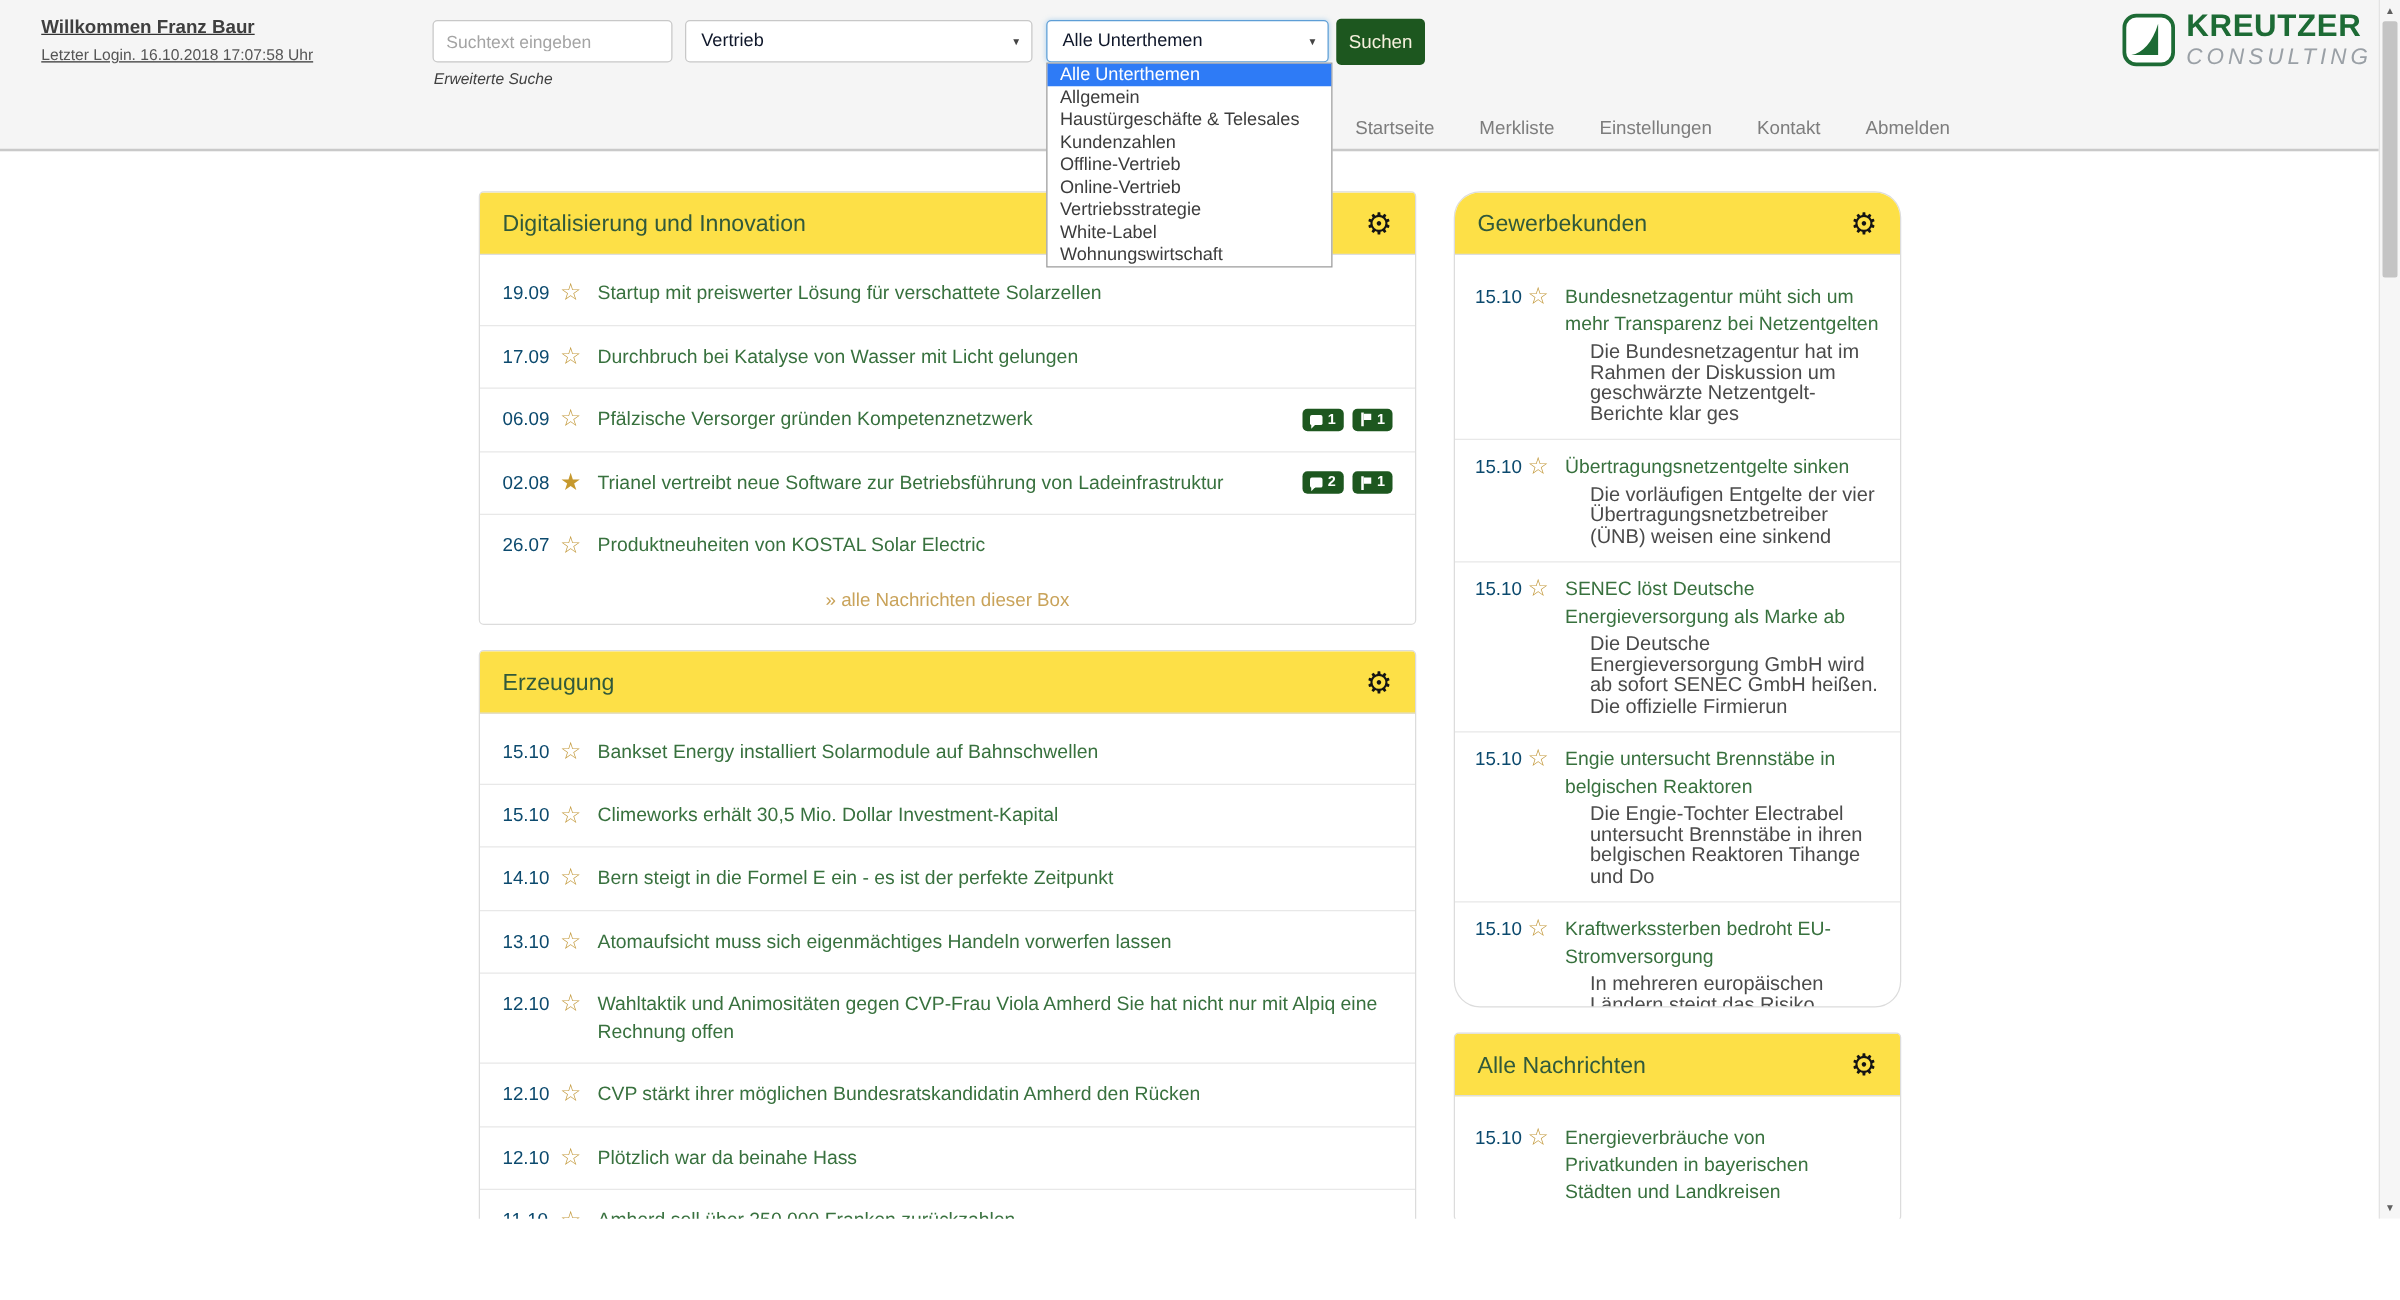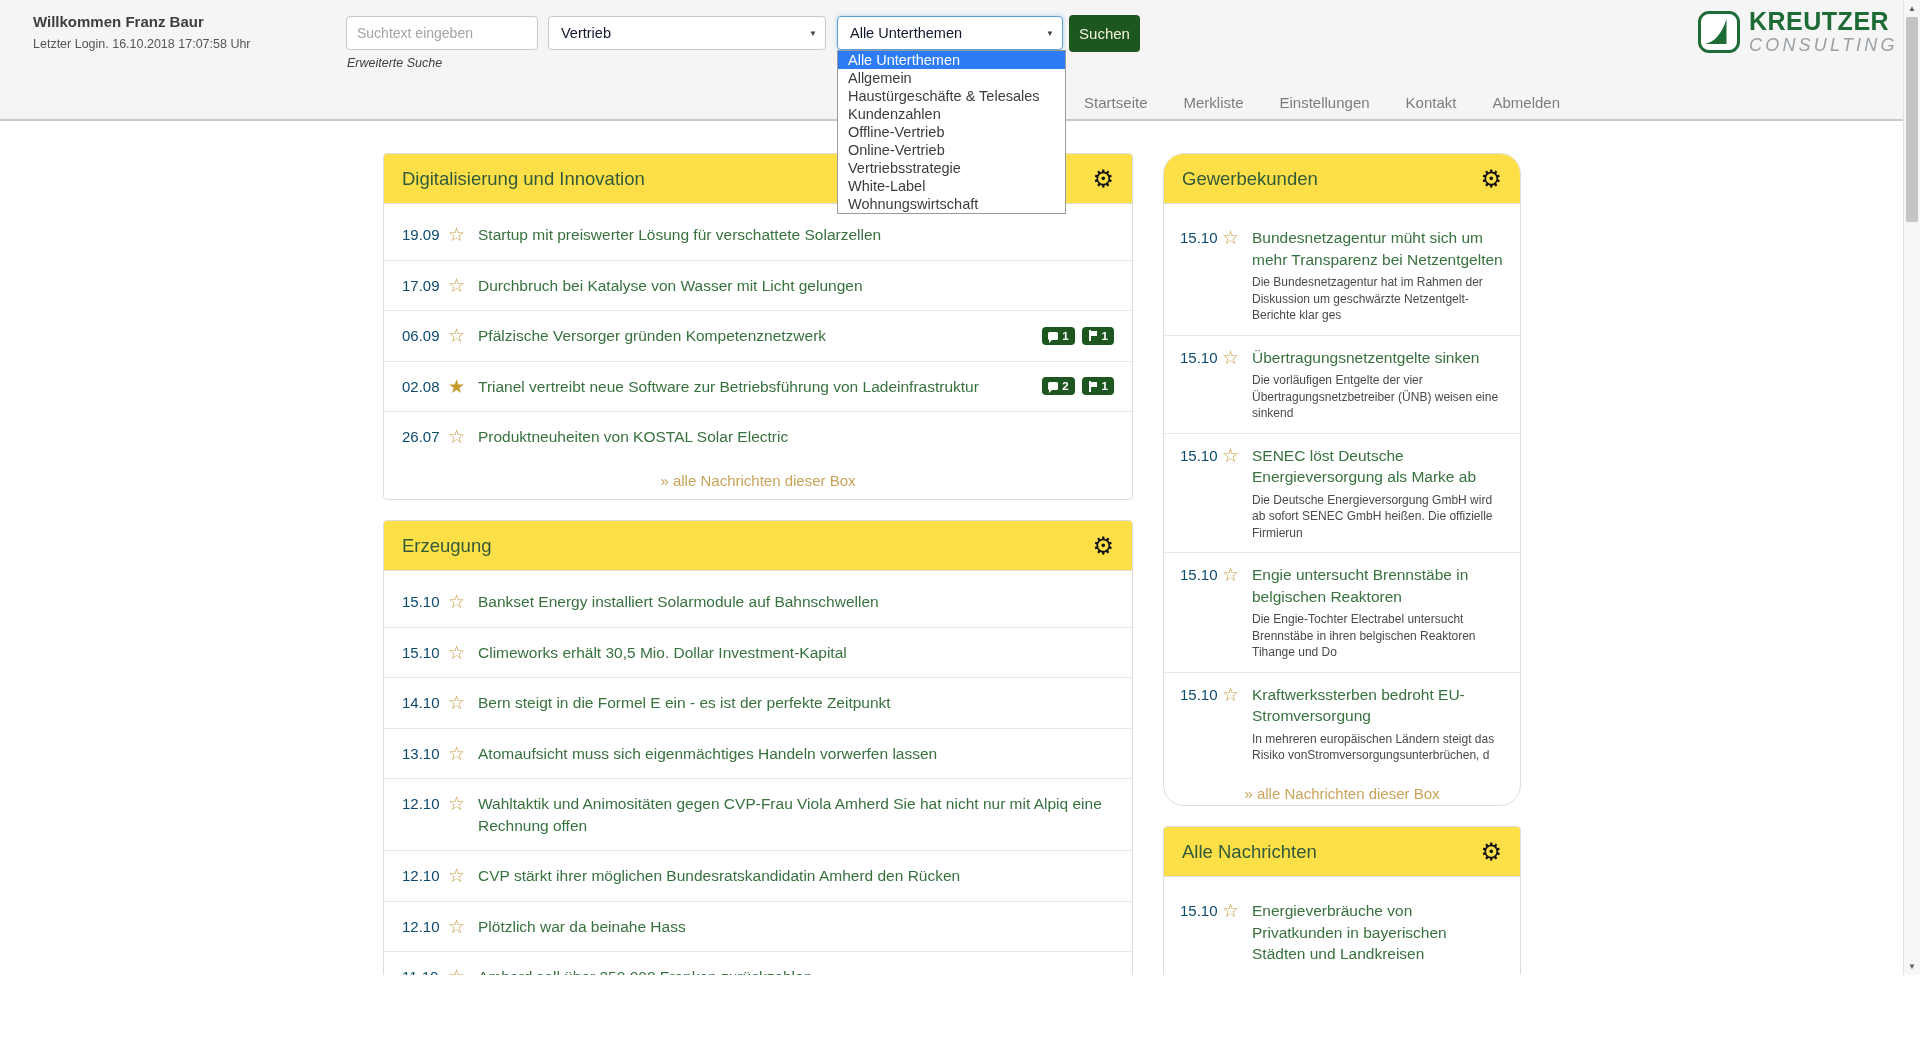--- a/index.html
+++ b/index.html
@@ -11,21 +11,21 @@
     overflow: hidden;
     color: #333;
   }
   .viewport { position: absolute; left: 0; top: 0; width: 1920px; height: 975px; overflow: hidden; background: #fff; }
 
   
   .topbar {
     position: absolute; left: 0; top: 0; width: 1920px; height: 121px;
     background: #f5f5f5; border-bottom: 2px solid #c9c9c9;
   }
-  .welcome { position: absolute; left: 33px; top: 13px; }
+  .welcome { position: absolute; left: 33px; top: 13px; text-decoration: underline; }
   .welcome-title { font-size: 15px; font-weight: bold; color: #3f3f3f; }
   .last-login { font-size: 12.5px; color: #555; margin-top: 7px; }
 
   .search-input {
     position: absolute; left: 346px; top: 16px; width: 192px; height: 34px;
     border: 1px solid #c8c8c8; border-radius: 4px; background: #fff;
     font-family: "Liberation Sans", sans-serif; font-size: 14px; color: #333; padding: 0 10px; outline: none;
   }
   .search-input::placeholder { color: #a4a4a4; }
 
@@ -76,21 +76,21 @@
   .gear-button { background: none; border: none; font-size: 24px; line-height: 1; color: #141414; cursor: pointer; font-family: "DejaVu Sans", sans-serif; padding: 0; }
 
   .box-list { padding-top: 6px; }
   .news-row { display: flex; align-items: flex-start; padding: 14px 18px; }
   .news-row + .news-row { border-top: 1px solid #e8e8e8; }
   .news-date { width: 46px; flex: 0 0 46px; font-size: 15px; color: #0c4a6e; line-height: 21px; }
   .star { width: 30px; flex: 0 0 30px; font-size: 19px; line-height: 20px; color: #c49b3f; cursor: pointer; font-family: "DejaVu Sans", sans-serif; }
   .star.filled { color: #c6992e; }
   .news-content { flex: 1 1 auto; min-width: 0; }
   .news-title { font-size: 15.5px; color: #38713e; text-decoration: none; line-height: 21.5px; cursor: pointer; display: inline; }
-  .news-snippet { font-size: 12px; color: #4a4a4a; line-height: 16.5px; margin-top: 4px; }
+  .news-snippet { font-size: 16px; color: #4a4a4a; line-height: 16.5px; margin-top: 4px; margin-left: 20px; }
   .badges { display: flex; gap: 7px; margin-left: 14px; flex: 0 0 auto; align-self: center; }
   .badge {
     background: #1d571f; color: #fff; border-radius: 4px; height: 18px; padding: 0 6px;
     display: inline-flex; align-items: center; gap: 4px; font-size: 11.5px; font-weight: bold; cursor: pointer;
   }
   .icon-chat { width: 10px; height: 8px; background: #fff; border-radius: 1.5px; position: relative; display: inline-block; }
   .icon-chat::after { content: ""; position: absolute; left: 1px; bottom: -3px; border: 3px solid transparent; border-top-color: #fff; border-left-color: #fff; width: 0; height: 0; }
   .icon-flag { width: 10px; height: 11px; position: relative; display: inline-block; }
   .icon-flag::before { content: ""; position: absolute; left: 1px; top: 0; width: 2px; height: 11px; background: #fff; }
   .icon-flag::after { content: ""; position: absolute; left: 3px; top: 1px; width: 6px; height: 5px; background: #fff; }

